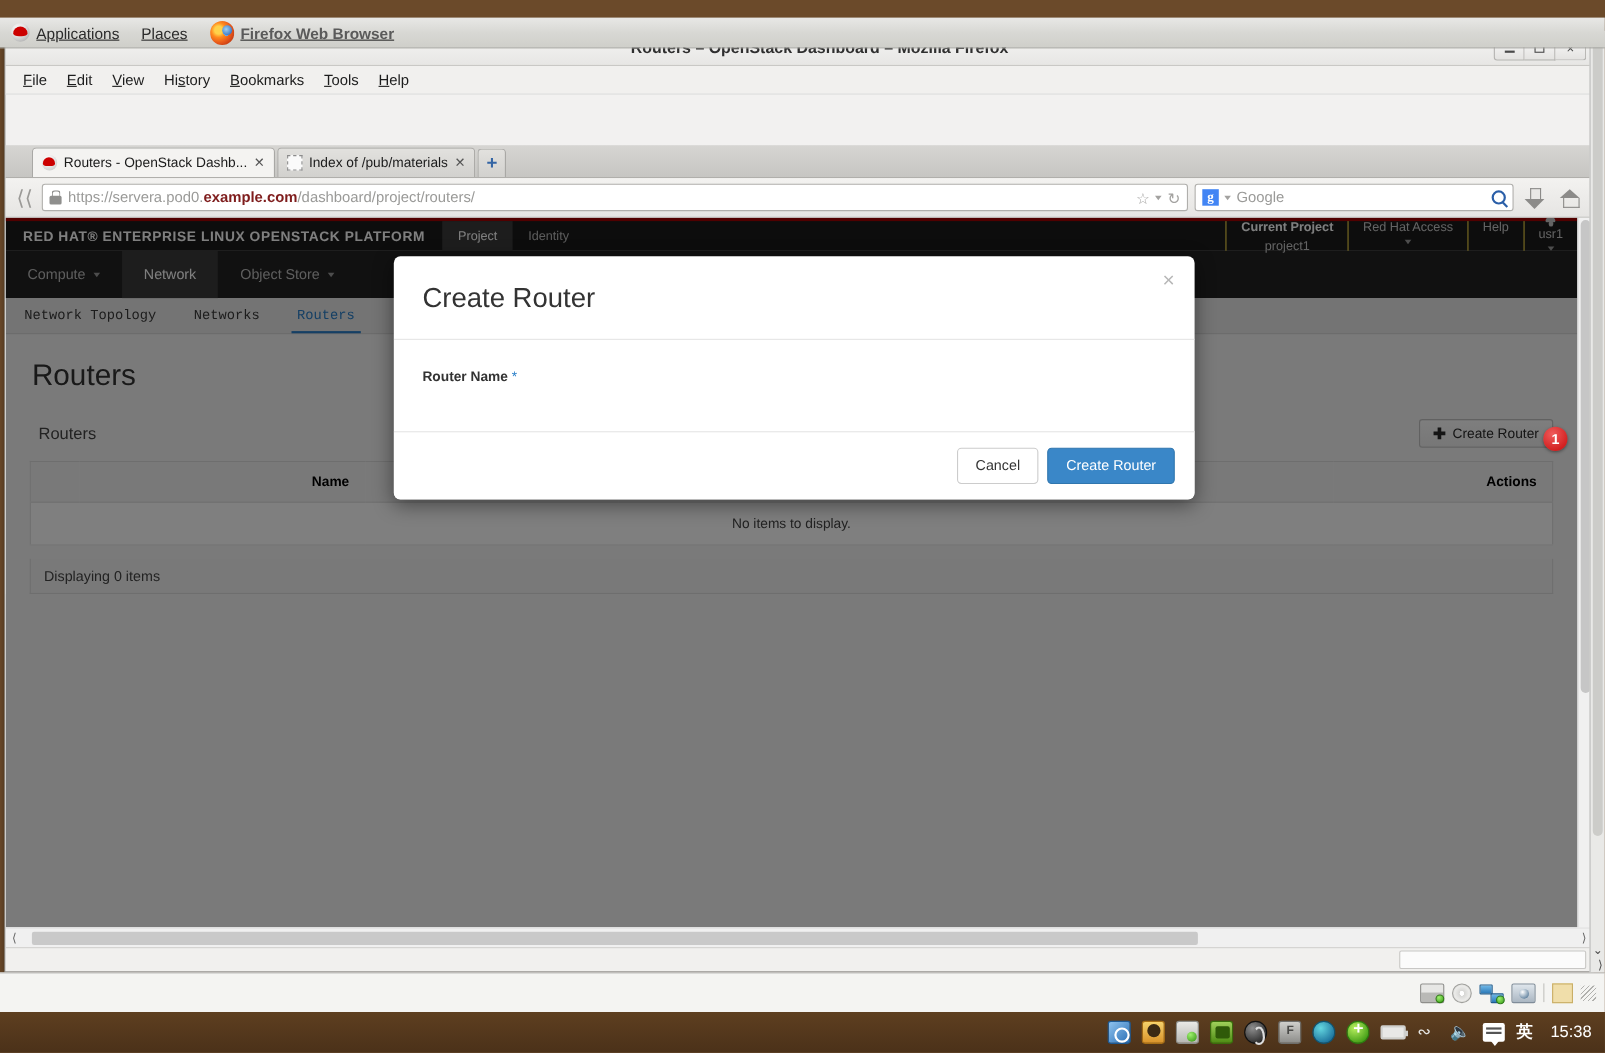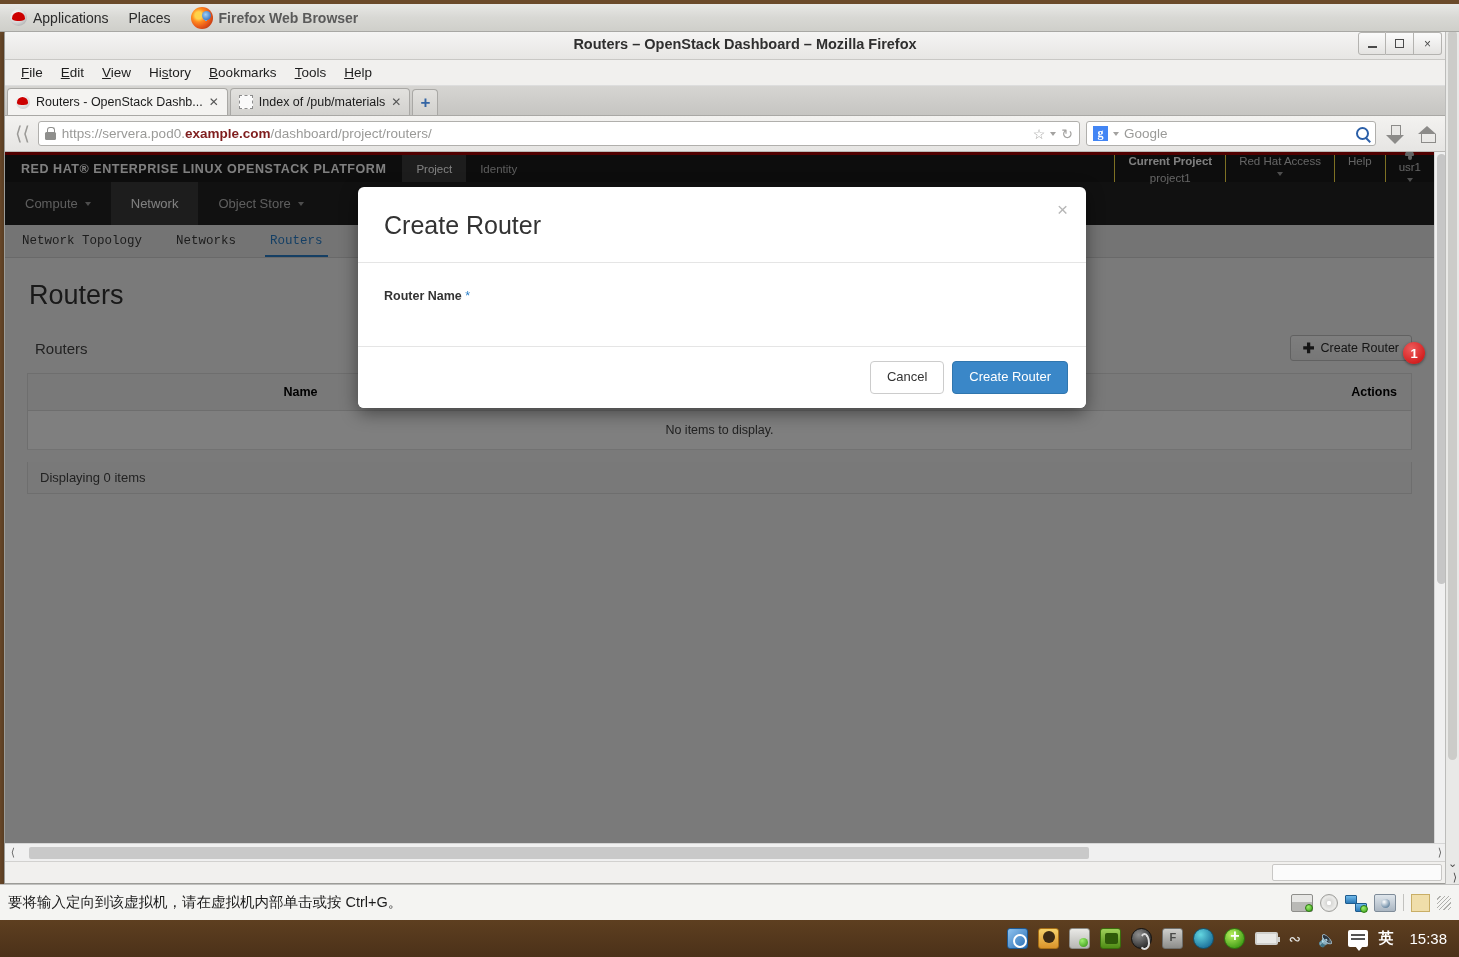--- a/index.html
+++ b/index.html
@@ -6,26 +6,27 @@
   html, body {
     width: 1459px; height: 957px;
     overflow: hidden;
     font-family: "Liberation Sans", sans-serif;
     background: #6b4a2a;
   }
   body { position: relative; }
 
   
   #gnome-panel {
-    position: absolute; left: 0; top: 4px; width: 1459px; height: 28px;
+    position: absolute; left: 0; top: 16px; width: 1459px; height: 28px;
     background: linear-gradient(to bottom, #e8e8e6 0%, #d8d8d4 50%, #cfcfca 100%);
     border-bottom: 1px solid #a8a8a4;
     display: flex; align-items: center; gap: 0;
     font-size: 14px; color: #2b2b2b;
     z-index: 50;
+    text-decoration: underline;
   }
   .panel-item { display: flex; align-items: center; gap: 6px; padding: 0 10px; height: 27px; }
   .rh-logo {
     width: 17px; height: 17px; border-radius: 50%;
     background: radial-gradient(circle at 38% 32%, #fff 0 14%, #f3f3f3 15%, #e2e2e2 42%, #bfbfbf 70%, #9a9a9a 100%);
     position: relative; flex: none;
   }
   .rh-logo::after {
     content: ""; position: absolute; left: 2px; top: 3px; width: 13px; height: 9px;
     background: #cc0000; border-radius: 55% 55% 45% 45% / 75% 75% 30% 30%;
@@ -80,23 +81,24 @@
   #fx-menubar {
     height: 26px; flex: none; display: flex; align-items: center; padding-left: 8px;
     background: #f1f0ee; border-bottom: 1px solid #ddd; gap: 2px;
   }
   .menu-item { font-size: 13.5px; color: #1d1d1d; padding: 3px 8px; }
   .menu-item u { text-decoration: underline; }
 
   
   #fx-tabstrip {
     height: 30px; flex: none; display: flex; align-items: flex-end;
-    padding-left: 2px; gap: 2px;
+    padding-left: 24px; gap: 2px;
     background: linear-gradient(to bottom, #d6d5d2, #c6c5c2);
     border-bottom: 1px solid #a9a8a5;
+    margin-top: 46px;
   }
   .fx-tab {
     height: 27px; display: flex; align-items: center; gap: 6px;
     padding: 0 8px; min-width: 150px; max-width: 240px;
     font-size: 12.5px; color: #1b1b1b;
     border: 1px solid #a9a8a5; border-bottom: none;
     border-radius: 4px 4px 0 0;
   }
   .fx-tab.active { background: #f4f3f1; }
   .fx-tab.inactive { background: linear-gradient(to bottom, #e2e1de, #d2d1ce); }
@@ -601,21 +603,20 @@
   </div>
 </div>
 
 <div id="vm-outer-vscroll">
   <div id="vm-outer-vthumb"></div>
   <div id="vm-outer-vcaret">⌄</div>
   <div id="vm-outer-hcaret">⟩</div>
 </div>
 
 <div id="vm-statusbar">
-  <div id="vm-status-text">要将输入定向到该虚拟机，请在虚拟机内部单击或按 Ctrl+G。</div>
   <div id="vm-status-icons">
     <span class="vmicon vm-disk">
         <i class="vm-dot-green"></i>
       </span>
     <span class="vmicon vm-cd"></span>
     <span class="vmicon">
       <i class="vm-net-a"></i>
       <i class="vm-net-b"></i>
       <i class="vm-dot-green"></i>
     </span>

